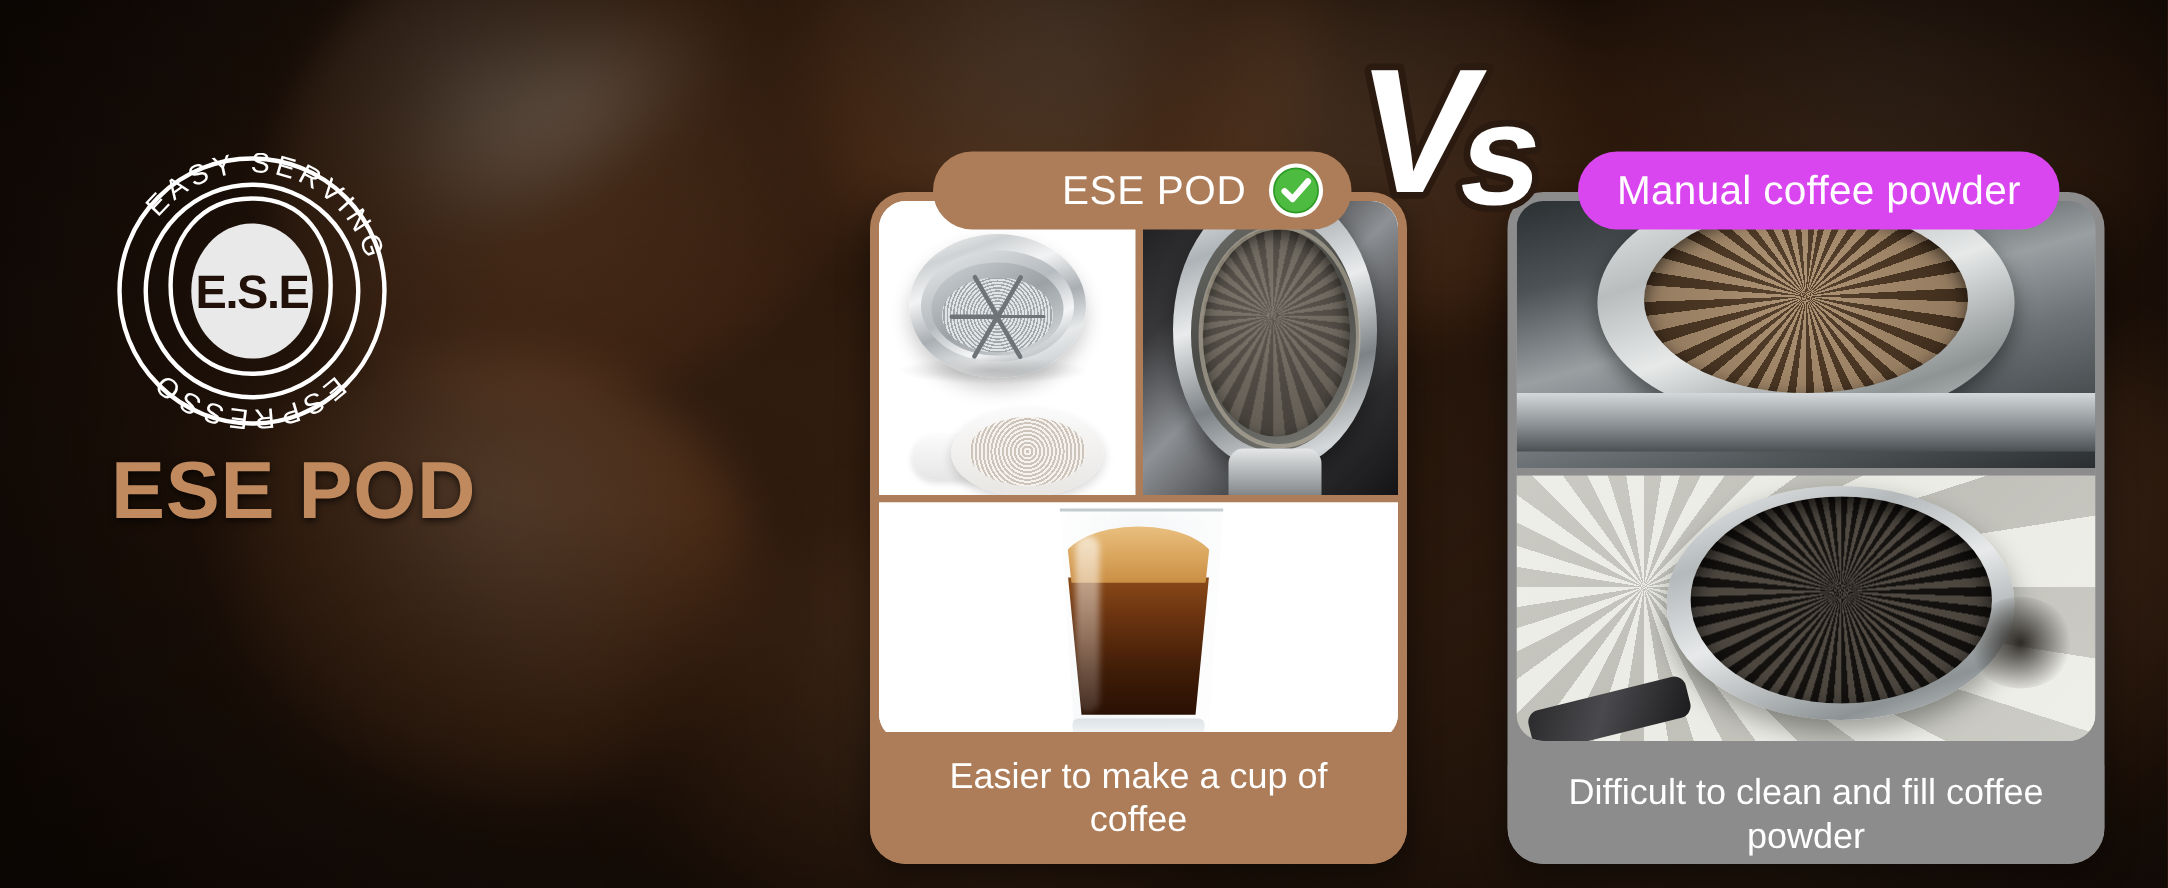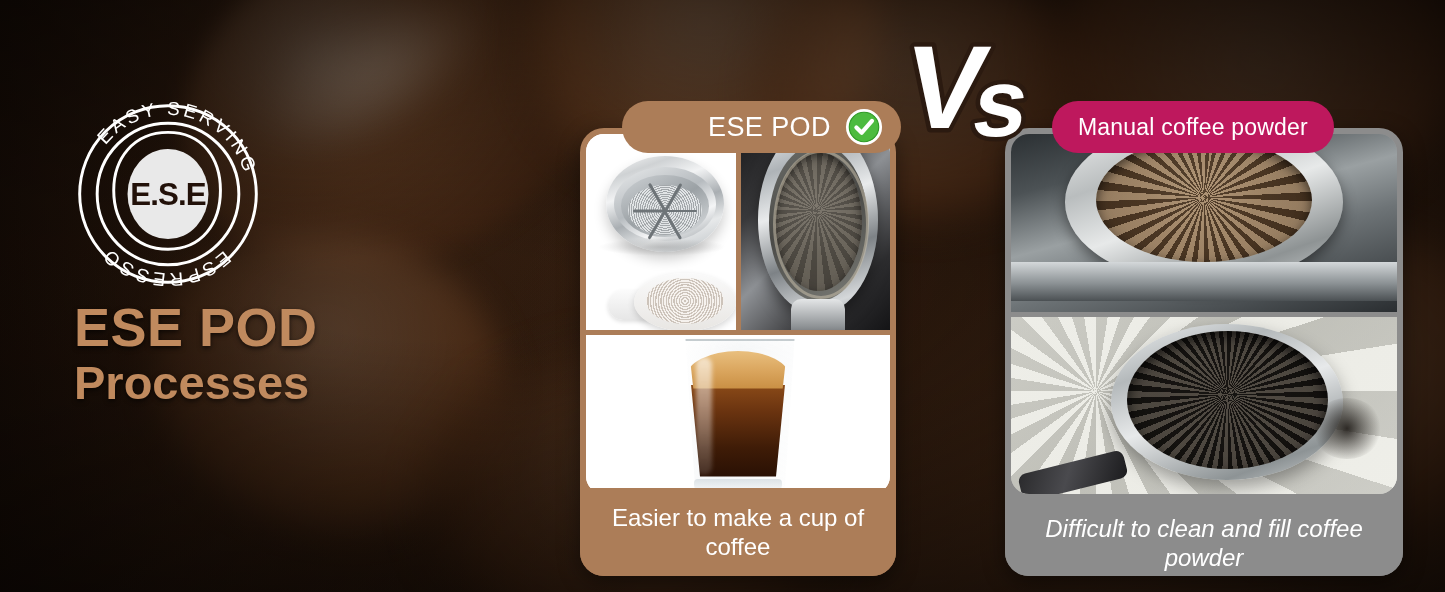--- a/index.html
+++ b/index.html
@@ -87,21 +87,21 @@
     margin:0;
   }
 
   
   .cards{position:absolute;left:0;top:0;width:1445px;height:592px;}
 
   .card{position:absolute;border-radius:24px;overflow:hidden;}
 
   
   .card-pod{
-    left:580px;top:128px;width:316px;height:448px;
+    left:580px;top:128px;width:358px;height:448px;
     background:#AC7D58;
     box-shadow:0 6px 22px rgba(0,0,0,.45);
   }
   .card-pod .frame{
     position:absolute;left:6px;top:6px;right:6px;bottom:82px;
     background:#ffffff;border-radius:18px;overflow:hidden;
     display:flex;flex-direction:column;
   }
   .pod-top{height:196px;display:flex;border-bottom:5px solid #AC7D58;}
   .pod-top .half{flex:1;position:relative;overflow:hidden;background:#fff;}
@@ -125,37 +125,37 @@
     position:absolute;left:6px;top:6px;right:6px;bottom:82px;
     background:#9a9a9a;border-radius:18px;overflow:hidden;
     display:flex;flex-direction:column;
   }
   .man-top{height:178px;position:relative;overflow:hidden;border-bottom:5px solid #8C8C8C;}
   .man-bottom{flex:1;position:relative;overflow:hidden;}
   .card-manual .caption{
     position:absolute;left:0;right:0;bottom:0;height:66px;
     background:#8C8C8C;color:#fff;
     display:flex;align-items:center;justify-content:center;text-align:center;
-    font-size:24px;line-height:1.22;padding:0 20px;box-sizing:border-box;font-style:italic;
+    font-size:24px;line-height:1.22;padding:0 20px;box-sizing:border-box;
   }
 
   
   .pill{
     position:absolute;border-radius:26px;display:flex;align-items:center;
     color:#fff;box-sizing:border-box;
   }
   .pill-pod{
     left:622px;top:101px;height:52px;padding:0 18px 0 86px;
     background:#AC7D58;z-index:6;
     gap:14px;
   }
   .pill-pod .pill-text{font-size:27px;letter-spacing:.4px;}
   .pill-manual{
     left:1052px;top:101px;height:52px;padding:0 26px 0 26px;
-    background:#be185d;z-index:6;font-size:23px;letter-spacing:.2px;
+    background:#d946ef;z-index:6;font-size:27px;letter-spacing:.2px;
   }
 
   .check-badge{width:38px;height:38px;position:relative;flex:0 0 38px;}
   .check-badge svg{display:block;width:100%;height:100%;}
 
   
   .vs{
     position:absolute;left:895px;top:24px;width:190px;height:132px;z-index:20;
     pointer-events:none;
   }
@@ -360,21 +360,20 @@
           <textPath href="#arcTop" startOffset="21%">EASY SERVING</textPath>
         </text>
         <text fill="#ffffff" font-family="Liberation Sans, sans-serif" font-size="20.5" letter-spacing="3.4">
           <textPath href="#arcBot" startOffset="25%">ESPRESSO</textPath>
         </text>
       </svg>
     </div>
 
     <div class="headline">
       <div class="hl-1">ESE POD</div>
-      <div class="hl-2">Processes</div>
     </div>
   </div>
 
   <div class="cards">
 
     <div class="card card-pod">
       <div class="frame">
         <div class="pod-top">
           <div class="half left">
             <div class="pod-holder">

